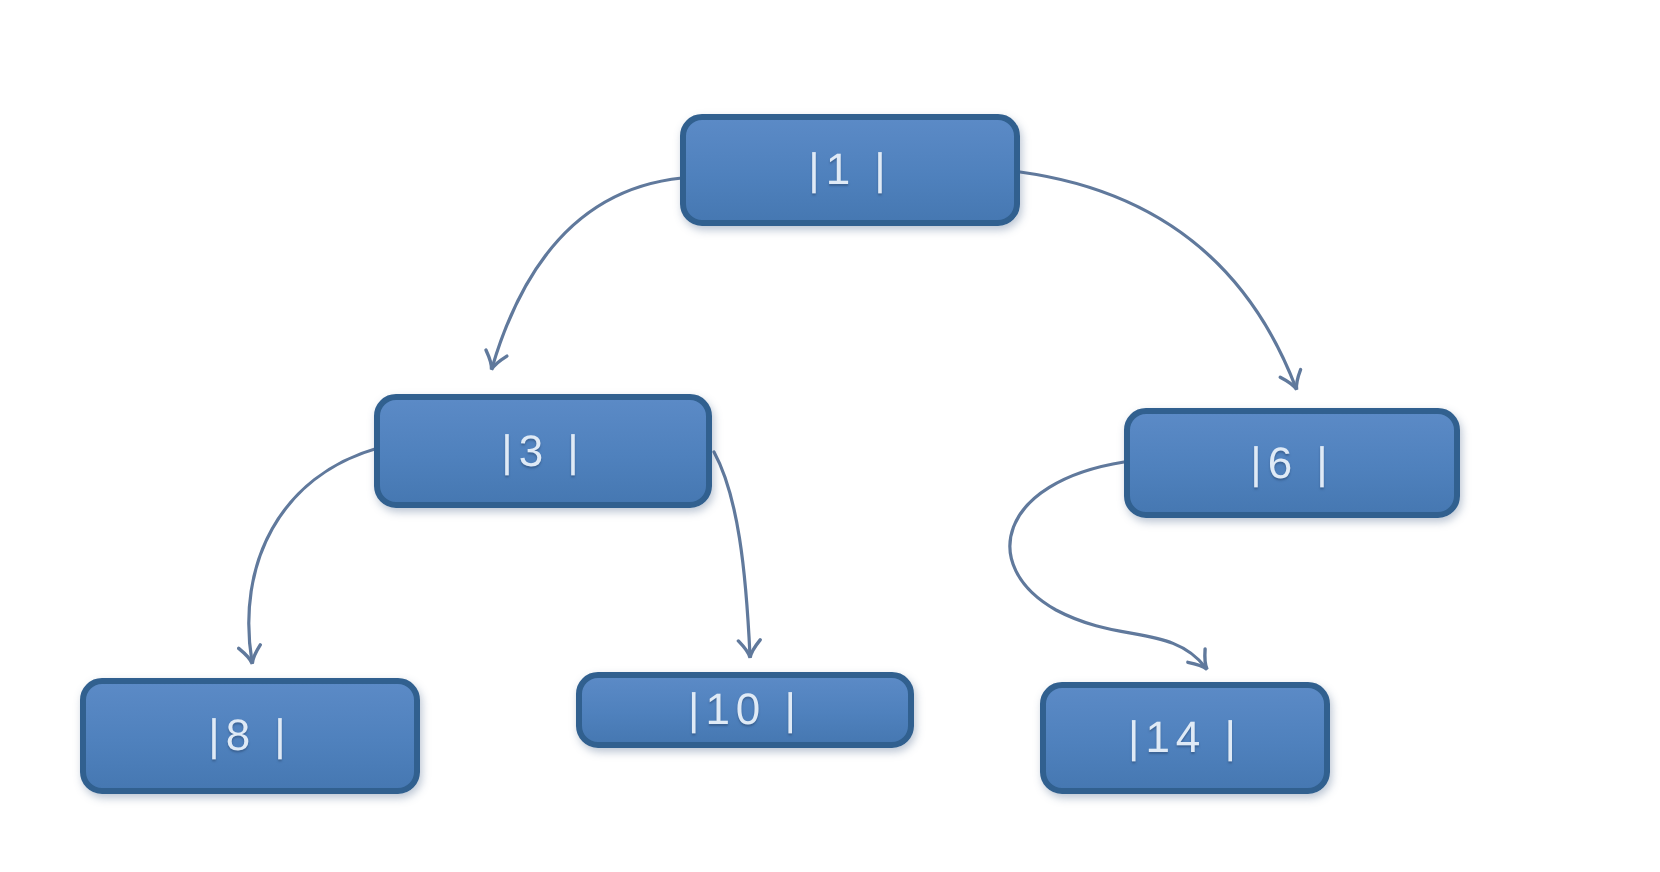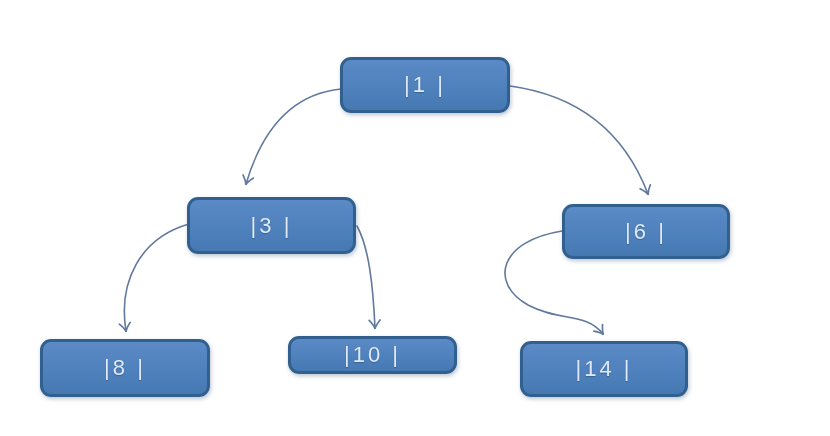--- a/index.html
+++ b/index.html
@@ -87,18 +87,18 @@
       </div>
       <div class="node" style="left: 562px; top: 204px; width: 168px; height: 55px;">
         <span class="node-label">|6 |</span>
       </div>
       <div class="node" style="left: 40px; top: 339px; width: 170px; height: 58px;">
         <span class="node-label">|8 |</span>
       </div>
       <div class="node" style="left: 288px; top: 336px; width: 169px; height: 38px;">
         <span class="node-label">|10 |</span>
       </div>
-      <div class="node" style="left: 520px; top: 341px; width: 168px; height: 56px;">
+      <div class="node" style="left: 520px; top: 341px; width: 145px; height: 56px;">
         <span class="node-label">|14 |</span>
       </div>
     </div>
 
 </div>
 
 </body></html>

